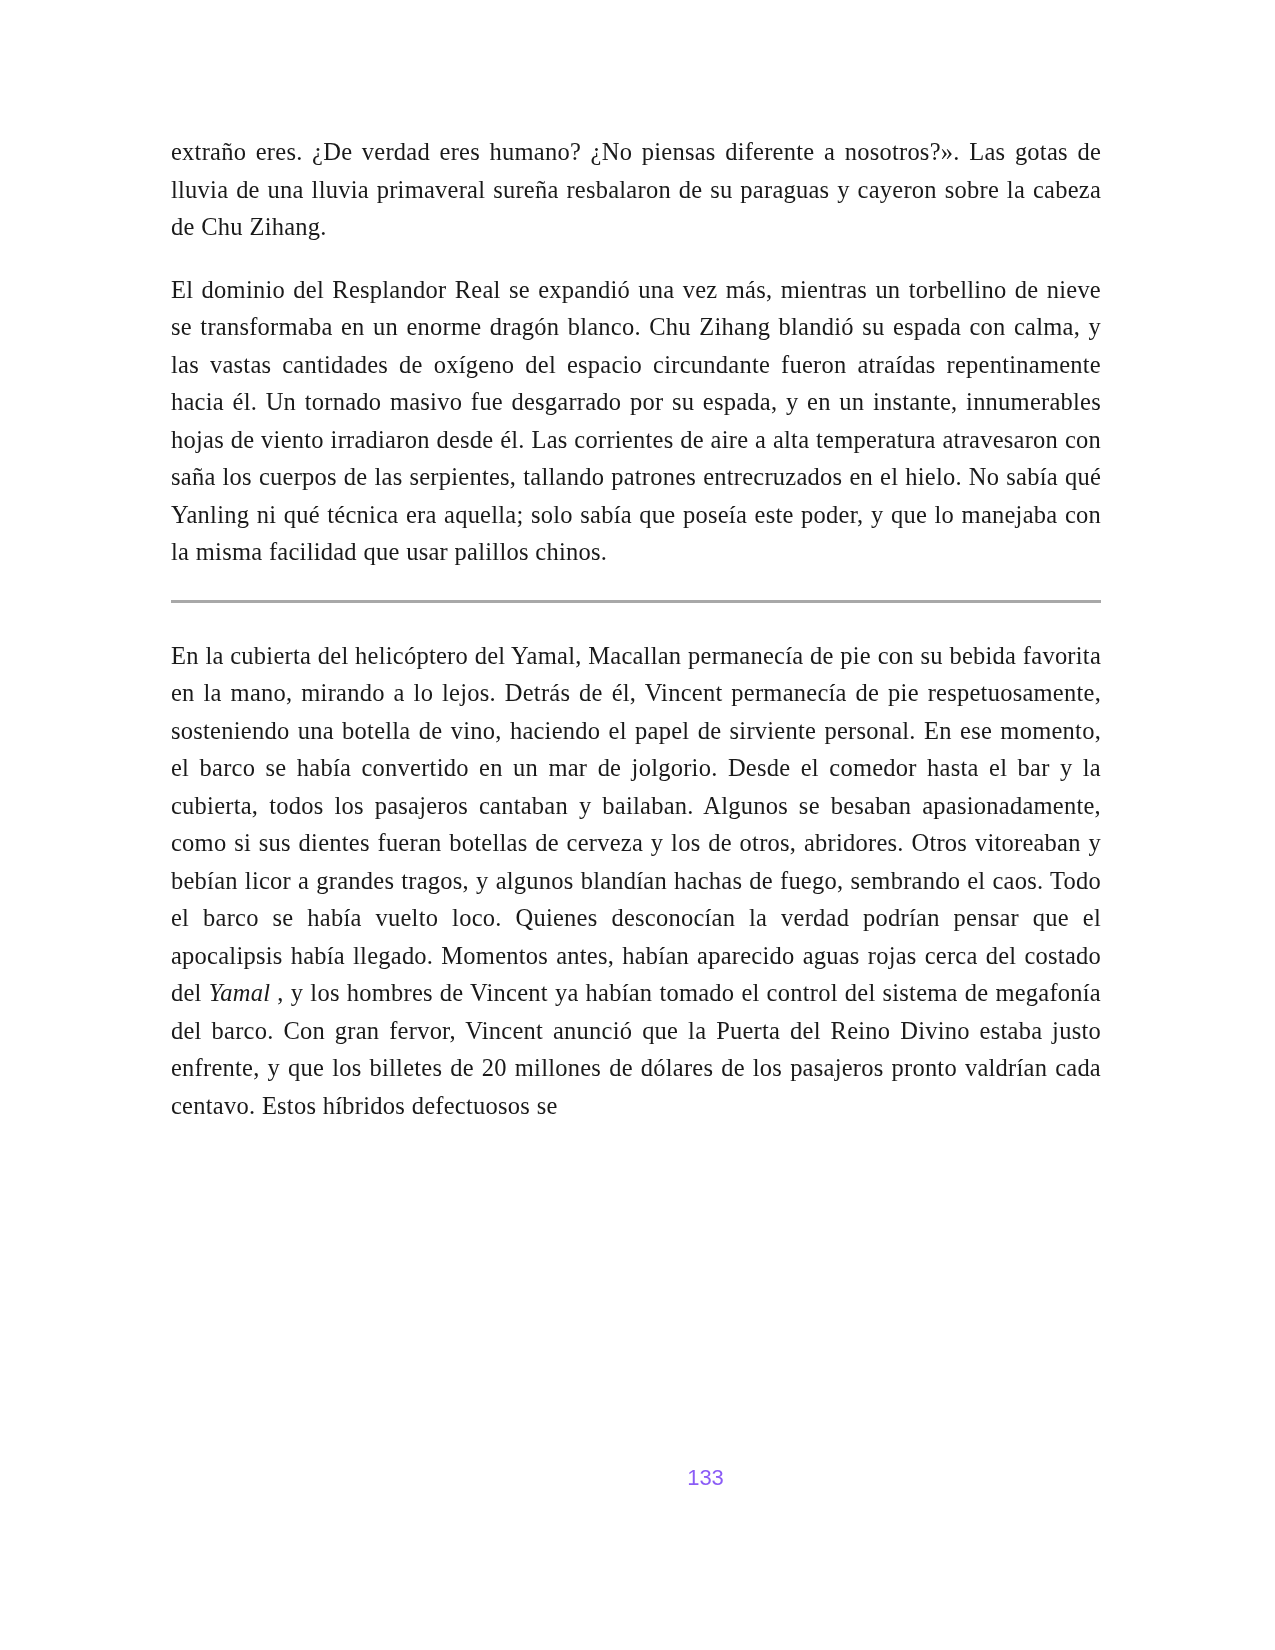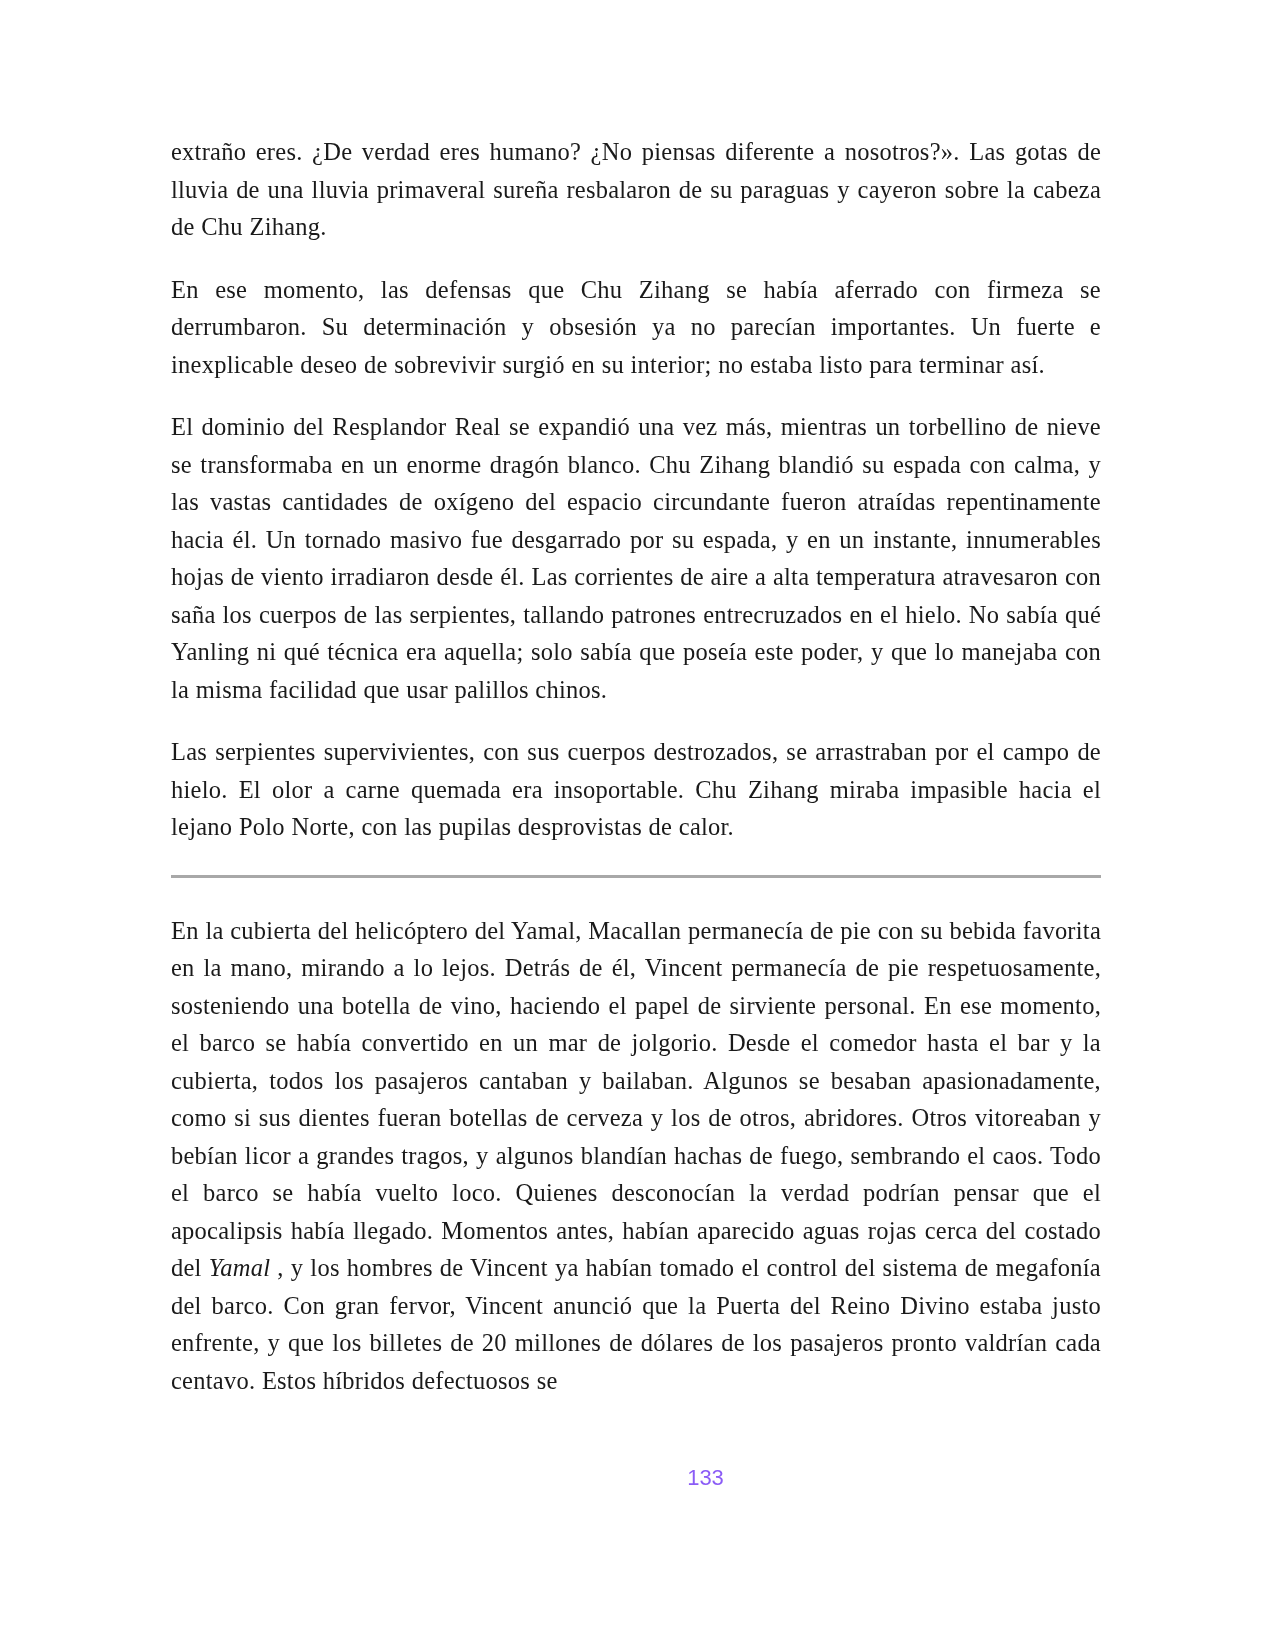--- a/index.html
+++ b/index.html
@@ -76,27 +76,25 @@
 <body>
 
 <div class="page">
 
   <div class="content">
 
     <div>
 
       <p class="para">extraño eres. ¿De verdad eres humano? ¿No piensas diferente a nosotros?». Las gotas de lluvia de una lluvia primaveral sureña resbalaron de su paraguas y cayeron sobre la cabeza de Chu Zihang.</p>
 
-      <p class="para">En ese momento, las defensas que Chu Zihang se había aferrado con firmeza se derrumbaron. Su determinación y obsesión ya no parecían importantes. Un fuerte e inexplicable deseo de sobrevivir surgió en su interior; no estaba listo para terminar así.</p>
 
 
 
       <p class="para">El dominio del Resplandor Real se expandió una vez más, mientras un torbellino de nieve se transformaba en un enorme dragón blanco. Chu Zihang blandió su espada con calma, y las vastas cantidades de oxígeno del espacio circundante fueron atraídas repentinamente hacia él. Un tornado masivo fue desgarrado por su espada, y en un instante, innumerables hojas de viento irradiaron desde él. Las corrientes de aire a alta temperatura atravesaron con saña los cuerpos de las serpientes, tallando patrones entrecruzados en el hielo. No sabía qué Yanling ni qué técnica era aquella; solo sabía que poseía este poder, y que lo manejaba con la misma facilidad que usar palillos chinos.</p>
 
-      <p class="para">Las serpientes supervivientes, con sus cuerpos destrozados, se arrastraban por el campo de hielo. El olor a carne quemada era insoportable. Chu Zihang miraba impasible hacia el lejano Polo Norte, con las pupilas desprovistas de calor.</p>
 
     </div>
 
     <hr class="section-rule">
 
     <div>
 
       <p class="para"><span>En la cubierta del helicóptero del Yamal, Macallan permanecía de pie con su bebida favorita en la mano, mirando a lo lejos. Detrás de él, Vincent permanecía de pie respetuosamente, sosteniendo una botella de vino, haciendo el papel de sirviente personal. En ese momento, el barco se había convertido en un mar de jolgorio. Desde el comedor hasta el bar y la cubierta, todos los pasajeros cantaban y bailaban. Algunos se besaban apasionadamente, como si sus dientes fueran botellas de cerveza y los de otros, abridores. Otros vitoreaban y bebían licor a grandes tragos, y algunos blandían hachas de fuego, sembrando el caos. Todo el barco se había vuelto loco. Quienes desconocían la verdad podrían pensar que el apocalipsis había llegado. Momentos antes, habían aparecido aguas rojas cerca del costado del </span><span class="ital">Yamal</span><span> , y los hombres de Vincent ya habían tomado el control del sistema de megafonía del barco. Con gran fervor, Vincent anunció que la Puerta del Reino Divino estaba justo enfrente, y que los billetes de 20 millones de dólares de los pasajeros pronto valdrían cada centavo. Estos híbridos defectuosos se</span></p>
 
     </div>

